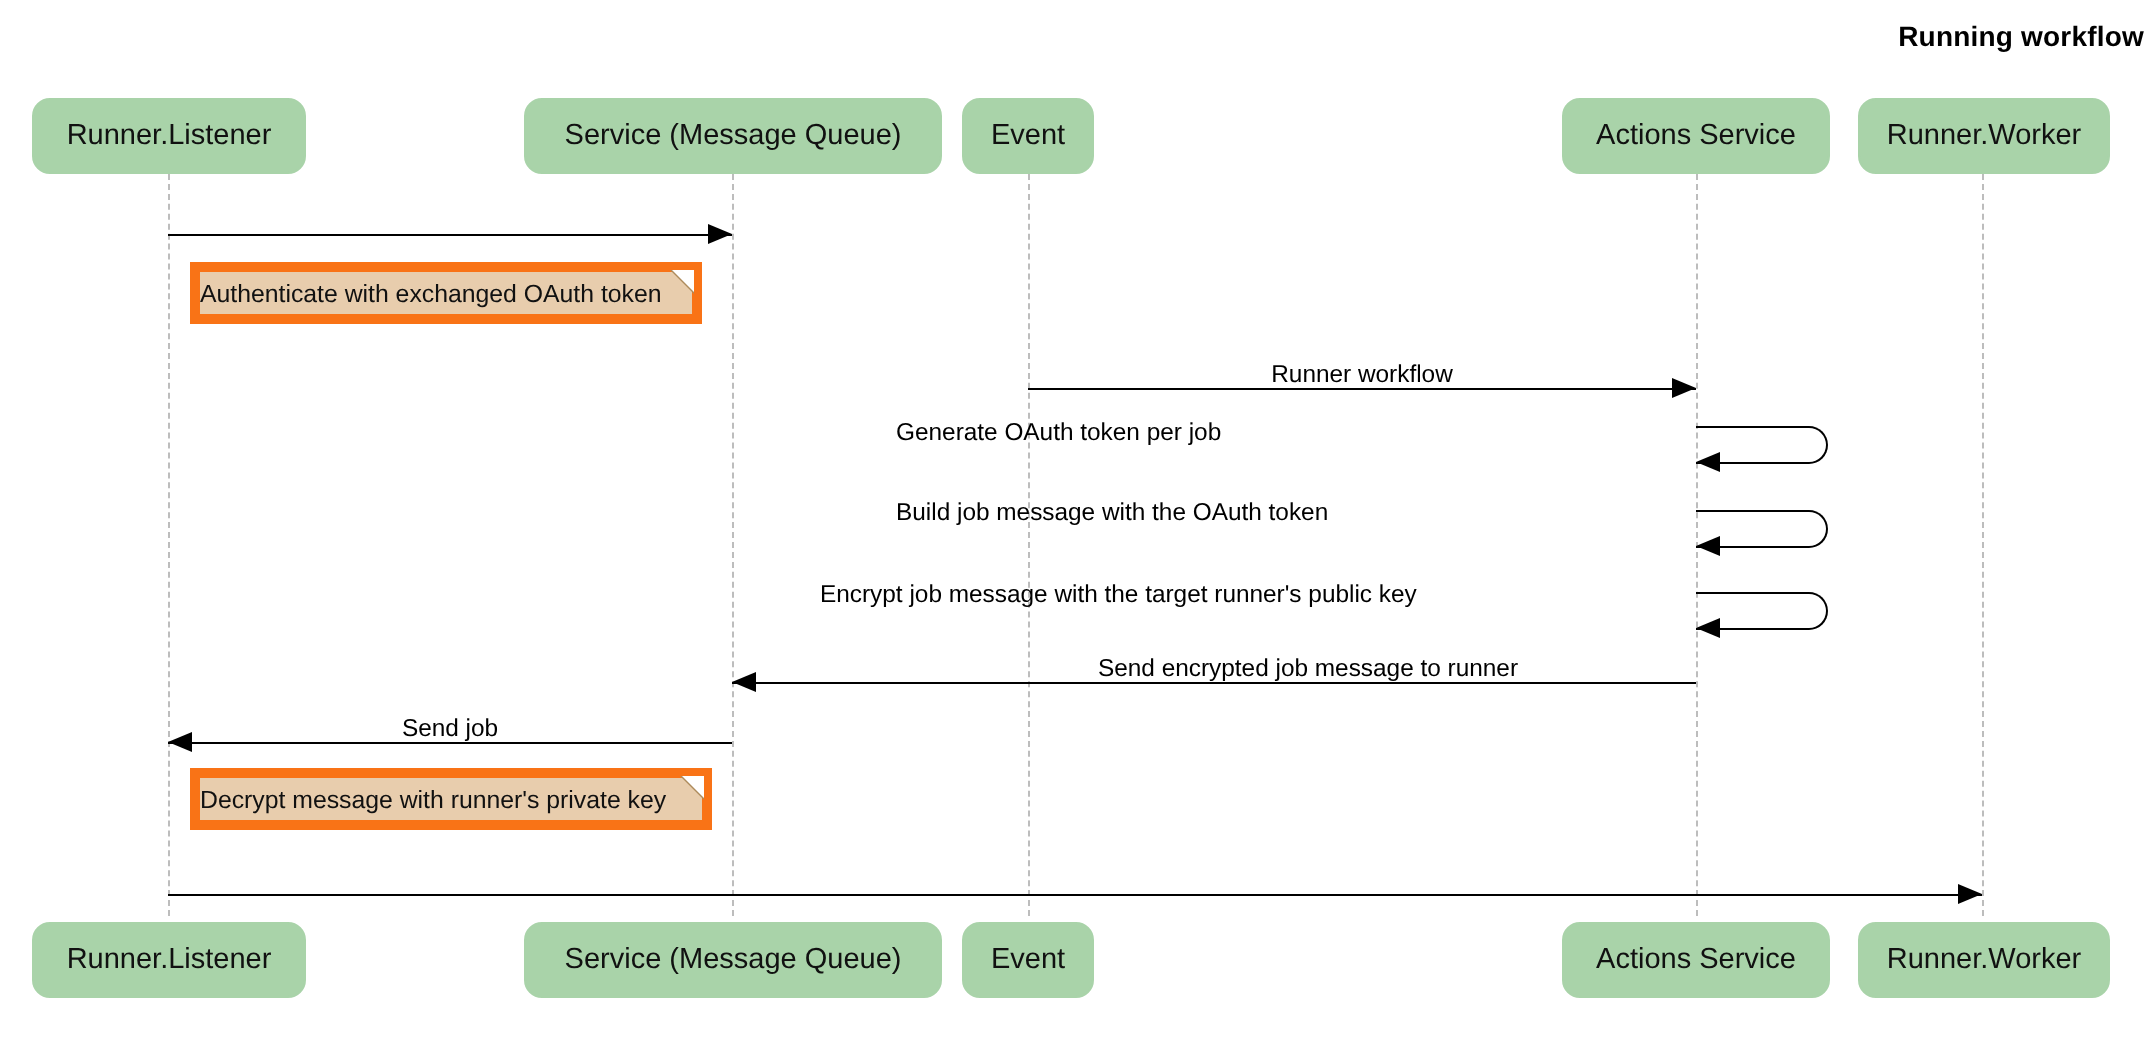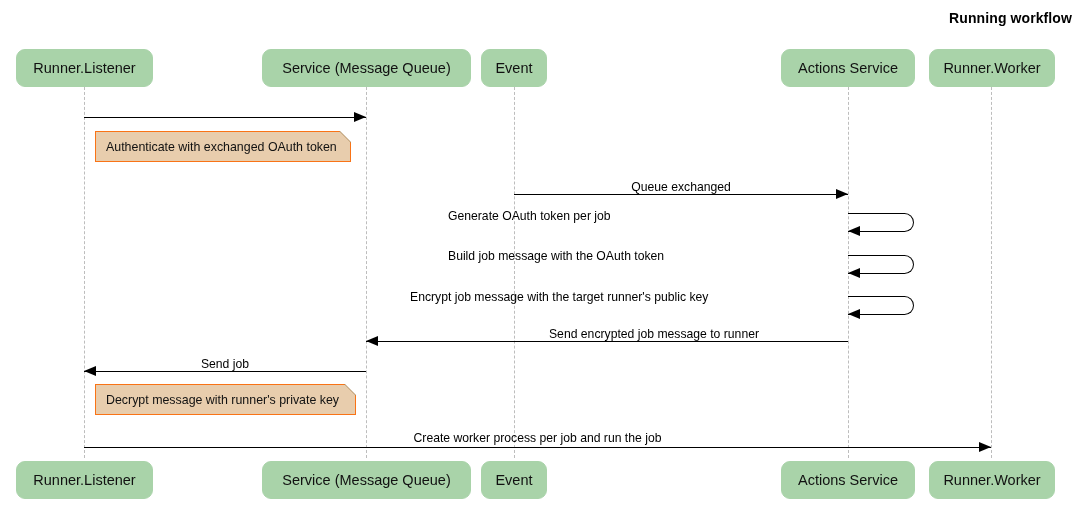--- a/index.html
+++ b/index.html
@@ -84,27 +84,27 @@
     border: 1.6px solid #000000;
     border-left: none;
     border-top-right-radius: 11px;
     border-bottom-right-radius: 11px;
     background: transparent;
   }
   .note {
     position: absolute;
     box-sizing: border-box;
     background: #e8cdad;
-    border: 1px solid #f97316;
+    border: 5px solid #f97316;
     font-size: 12.4px;
     color: #111111;
     display: flex;
     align-items: center;
     white-space: nowrap;
-    padding-left: 10px;
+    padding-left: 0;
     height: 31px;
   }
   .note-fold-edge {
     position: absolute;
     top: -1px;
     right: -1px;
     width: 0;
     height: 0;
     border-left: 12px solid transparent;
     border-top: 12px solid #ad8b5c;
@@ -166,21 +166,21 @@
 
   <div class="msg-line" style="left:84px; top:117px; width:282px;"></div>
   <div class="arrowhead right" style="left:354px; top:112px;"></div>
 
   <div class="note" style="left:95px; top:131px; width:256px;">
     <span>Authenticate with exchanged OAuth token</span>
     <span class="note-fold-edge"></span>
     <span class="note-fold-inner"></span>
   </div>
 
-  <div class="msg-label center" style="left:514px; top:180px; width:334px;">Queue exchanged</div>
+  <div class="msg-label center" style="left:514px; top:180px; width:334px;">Runner workflow</div>
   <div class="msg-line" style="left:514px; top:194px; width:334px;"></div>
   <div class="arrowhead right" style="left:836px; top:189px;"></div>
 
   <div class="msg-label right" style="left:448px; top:209px; width:396px;">Generate OAuth token per job</div>
   <div class="self-loop" style="left:848px; top:213px; width:66px; height:19px;"></div>
   <div class="arrowhead left" style="left:848px; top:226px;"></div>
 
   <div class="msg-label right" style="left:448px; top:249px; width:396px;">Build job message with the OAuth token</div>
   <div class="self-loop" style="left:848px; top:255px; width:66px; height:19px;"></div>
   <div class="arrowhead left" style="left:848px; top:268px;"></div>
@@ -196,17 +196,16 @@
   <div class="msg-label center" style="left:84px; top:357px; width:282px;">Send job</div>
   <div class="msg-line" style="left:84px; top:371px; width:282px;"></div>
   <div class="arrowhead left" style="left:84px; top:366px;"></div>
 
   <div class="note" style="left:95px; top:384px; width:261px;">
     <span>Decrypt message with runner's private key</span>
     <span class="note-fold-edge"></span>
     <span class="note-fold-inner"></span>
   </div>
 
-  <div class="msg-label center" style="left:84px; top:431px; width:907px;">Create worker process per job and run the job</div>
   <div class="msg-line" style="left:84px; top:447px; width:907px;"></div>
   <div class="arrowhead right" style="left:979px; top:442px;"></div>
 
 </div>
 
 </body></html>

